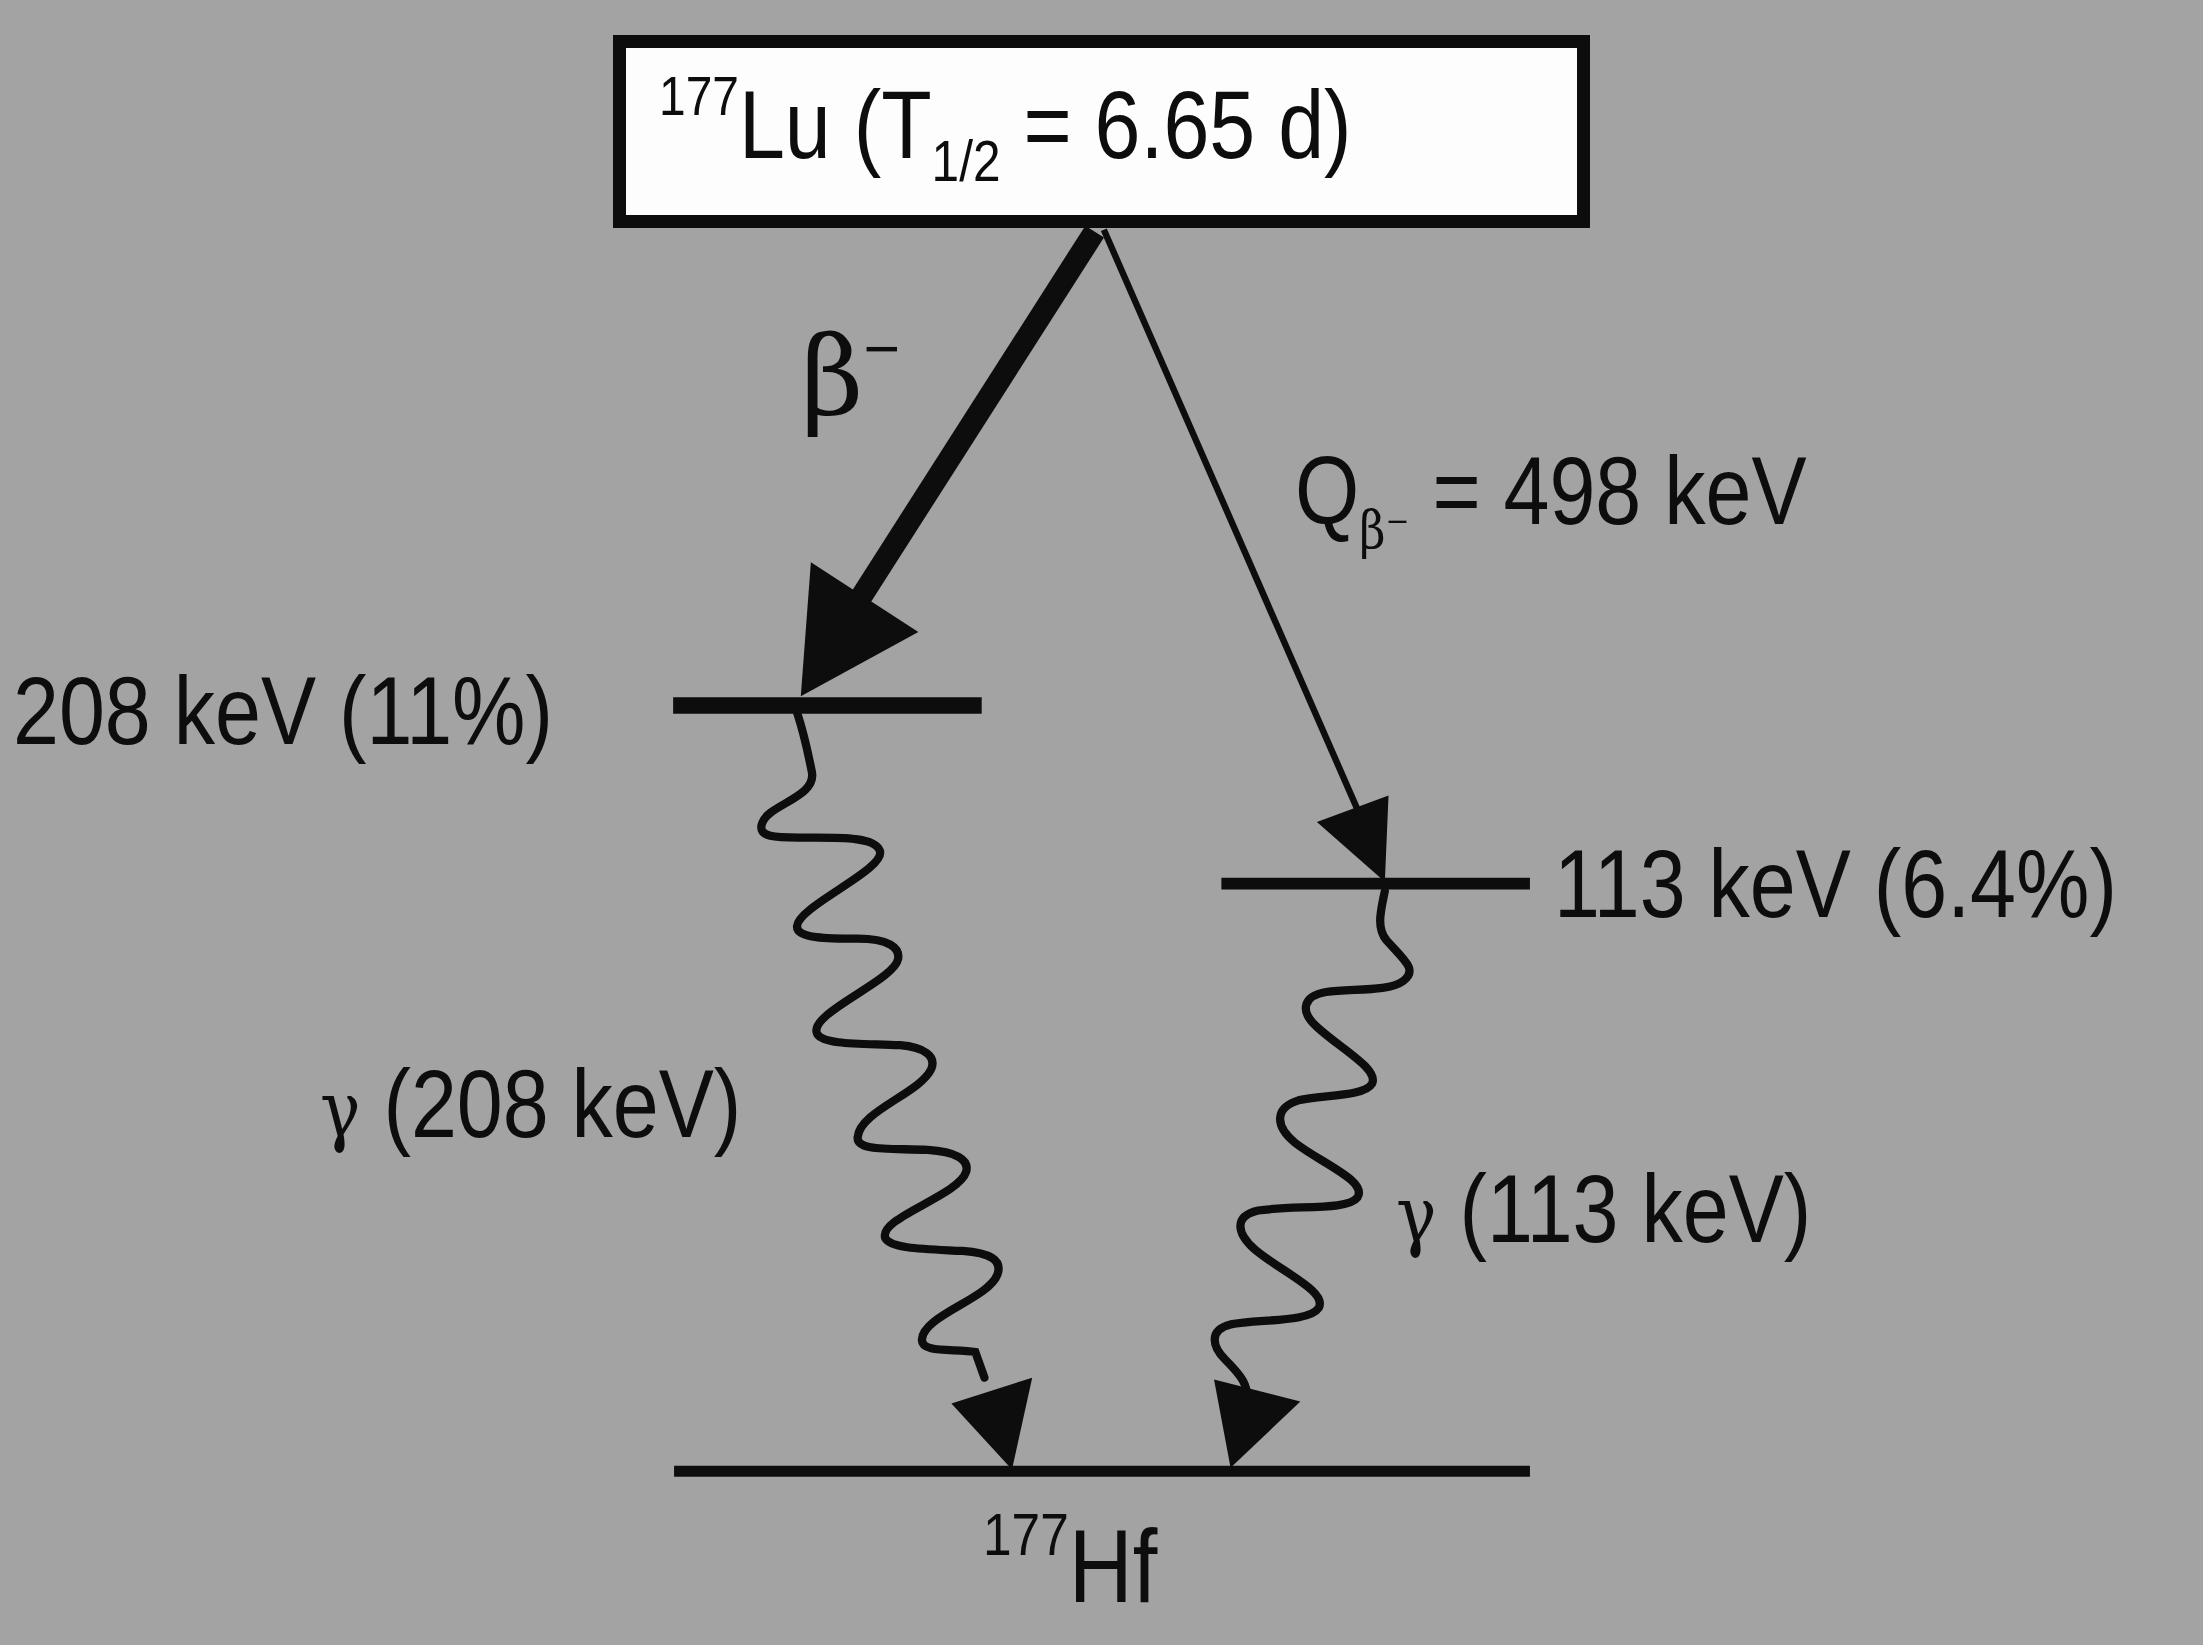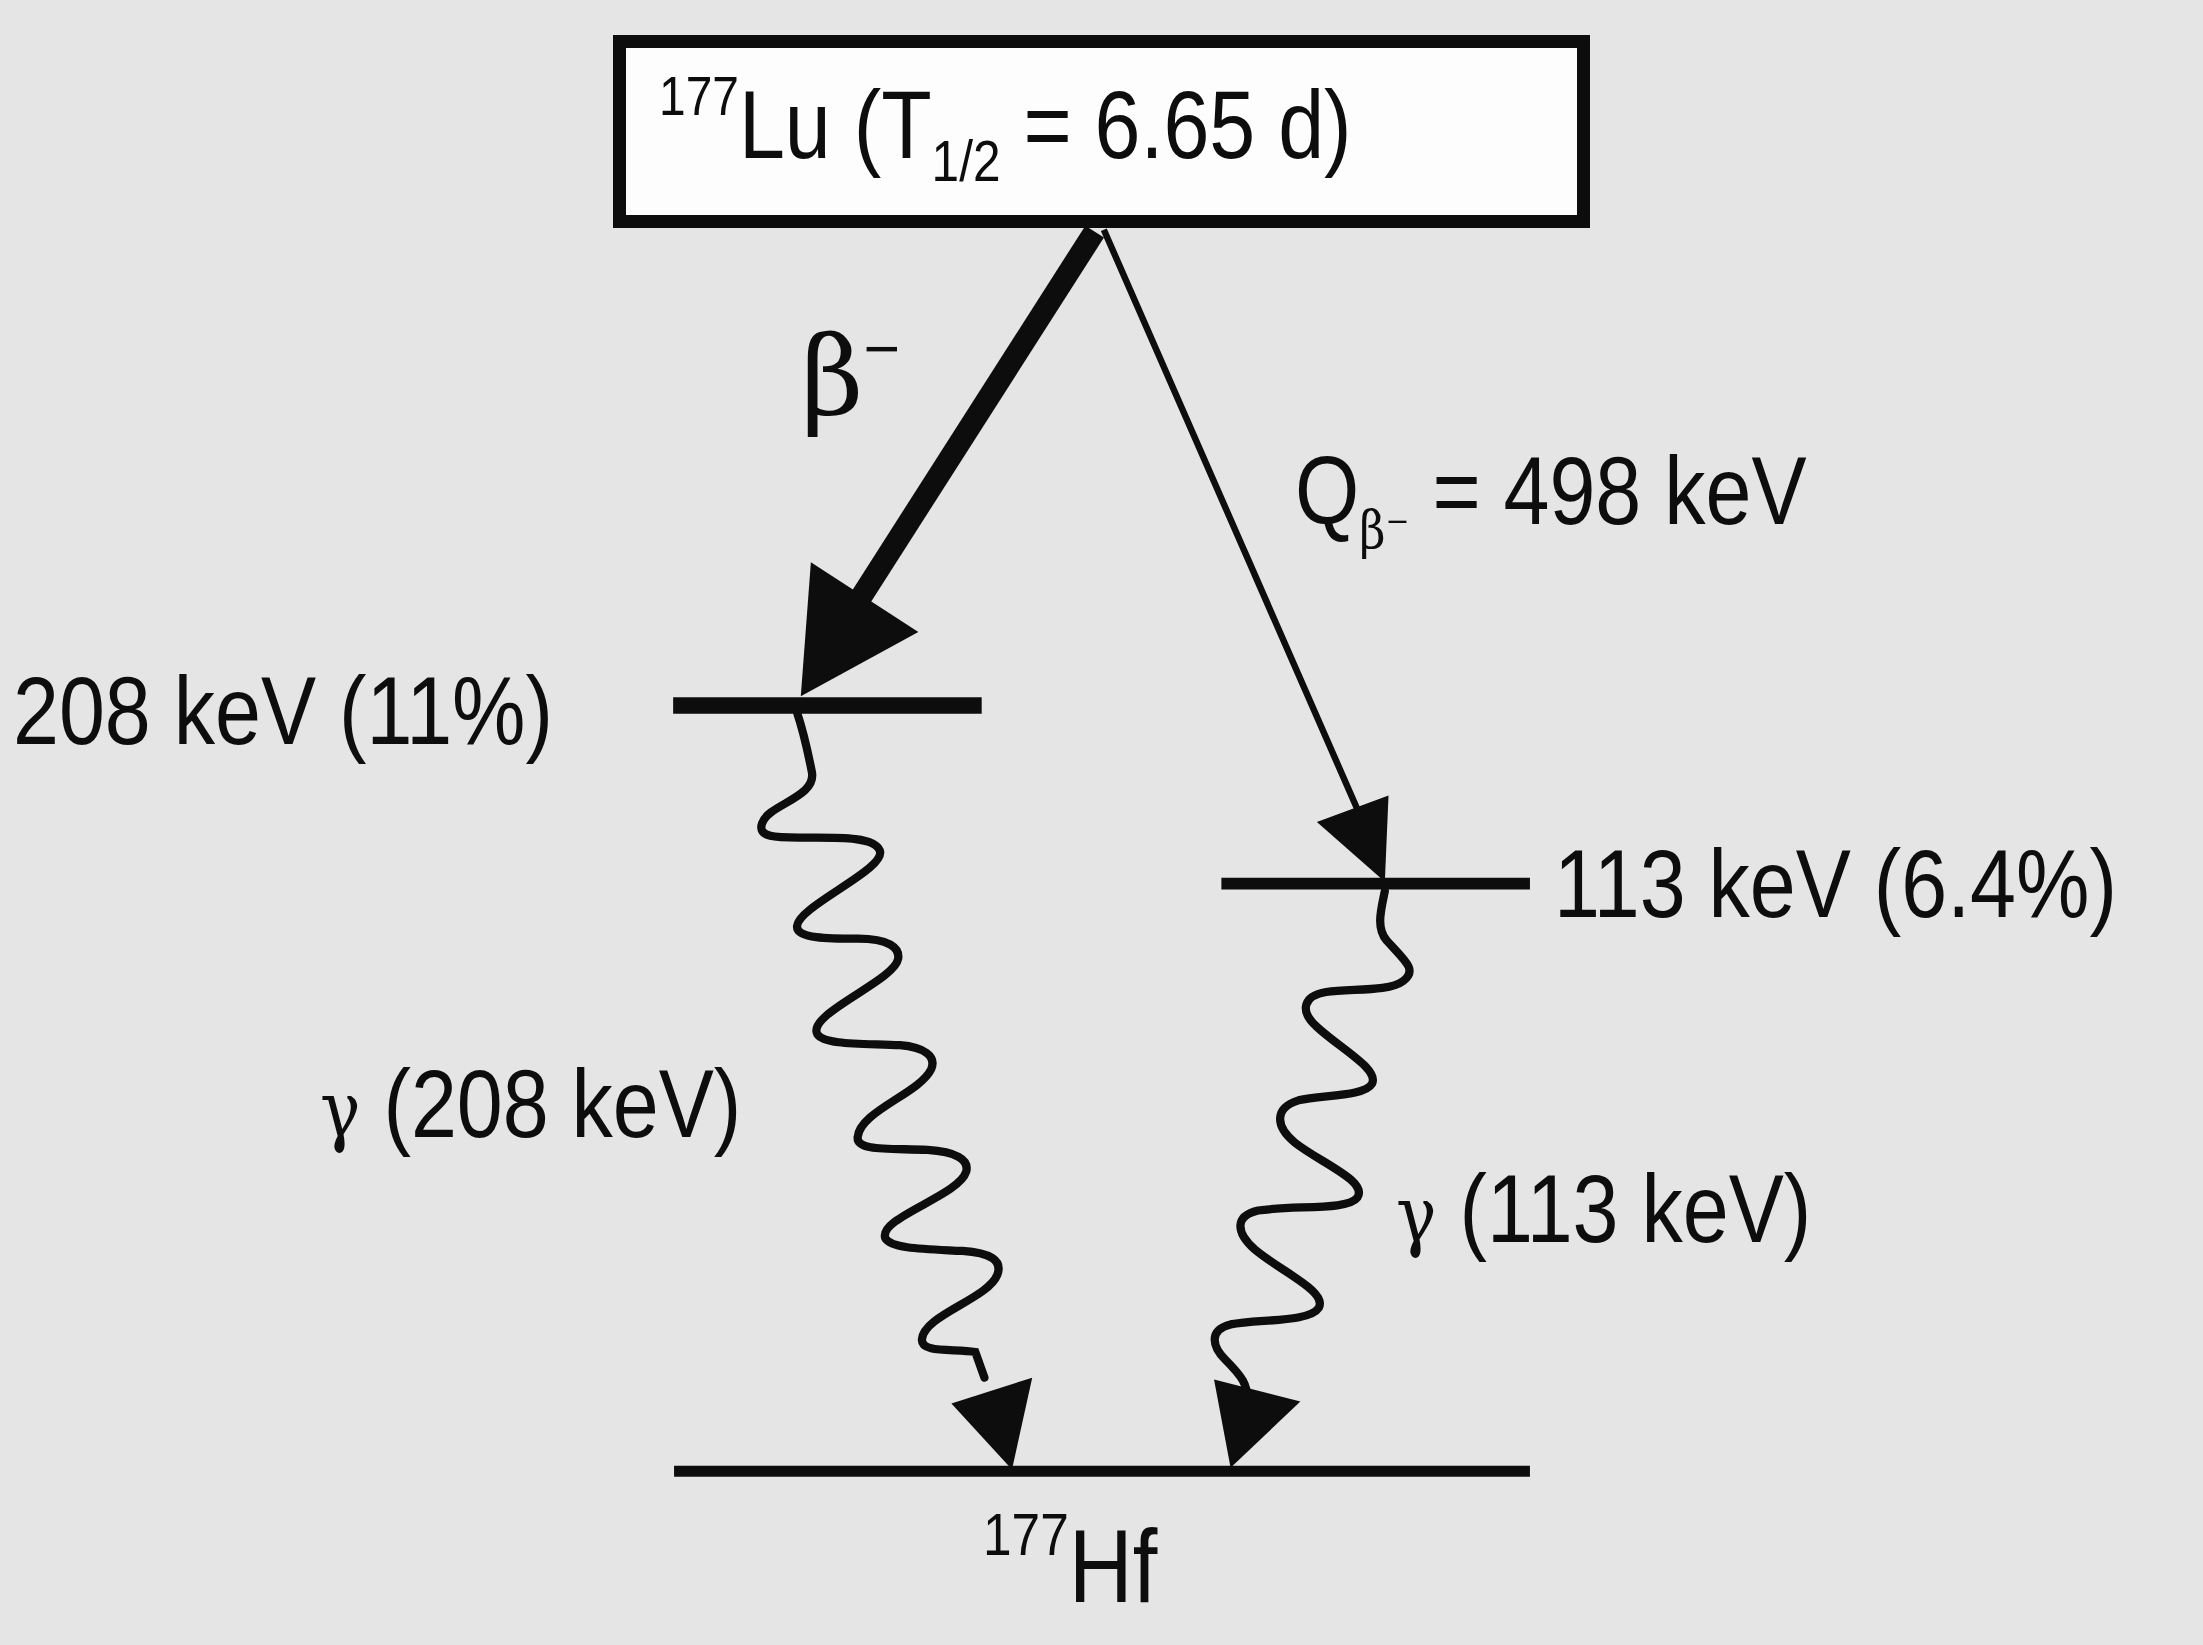--- a/index.html
+++ b/index.html
@@ -1,20 +1,20 @@
 <!DOCTYPE html>
 <html style="font-size:14.7px"><head>
 <meta charset="utf-8">
 <style>
   html, body { margin: 0; padding: 0; background: #fdfdfd; }
   #canvas {
     position: relative;
     width: 2204px;
     height: 1646px;
-    background: #e5e5e5;
+    background: #a3a3a3;
     overflow: hidden;
     font-family: "Liberation Sans", sans-serif;
     color: #0d0d0d;
   }
   svg#diagram { position: absolute; left: 0; top: 0; }
   .lbl {
     position: absolute;
     white-space: nowrap;
     line-height: 1;
     color: #0d0d0d;

